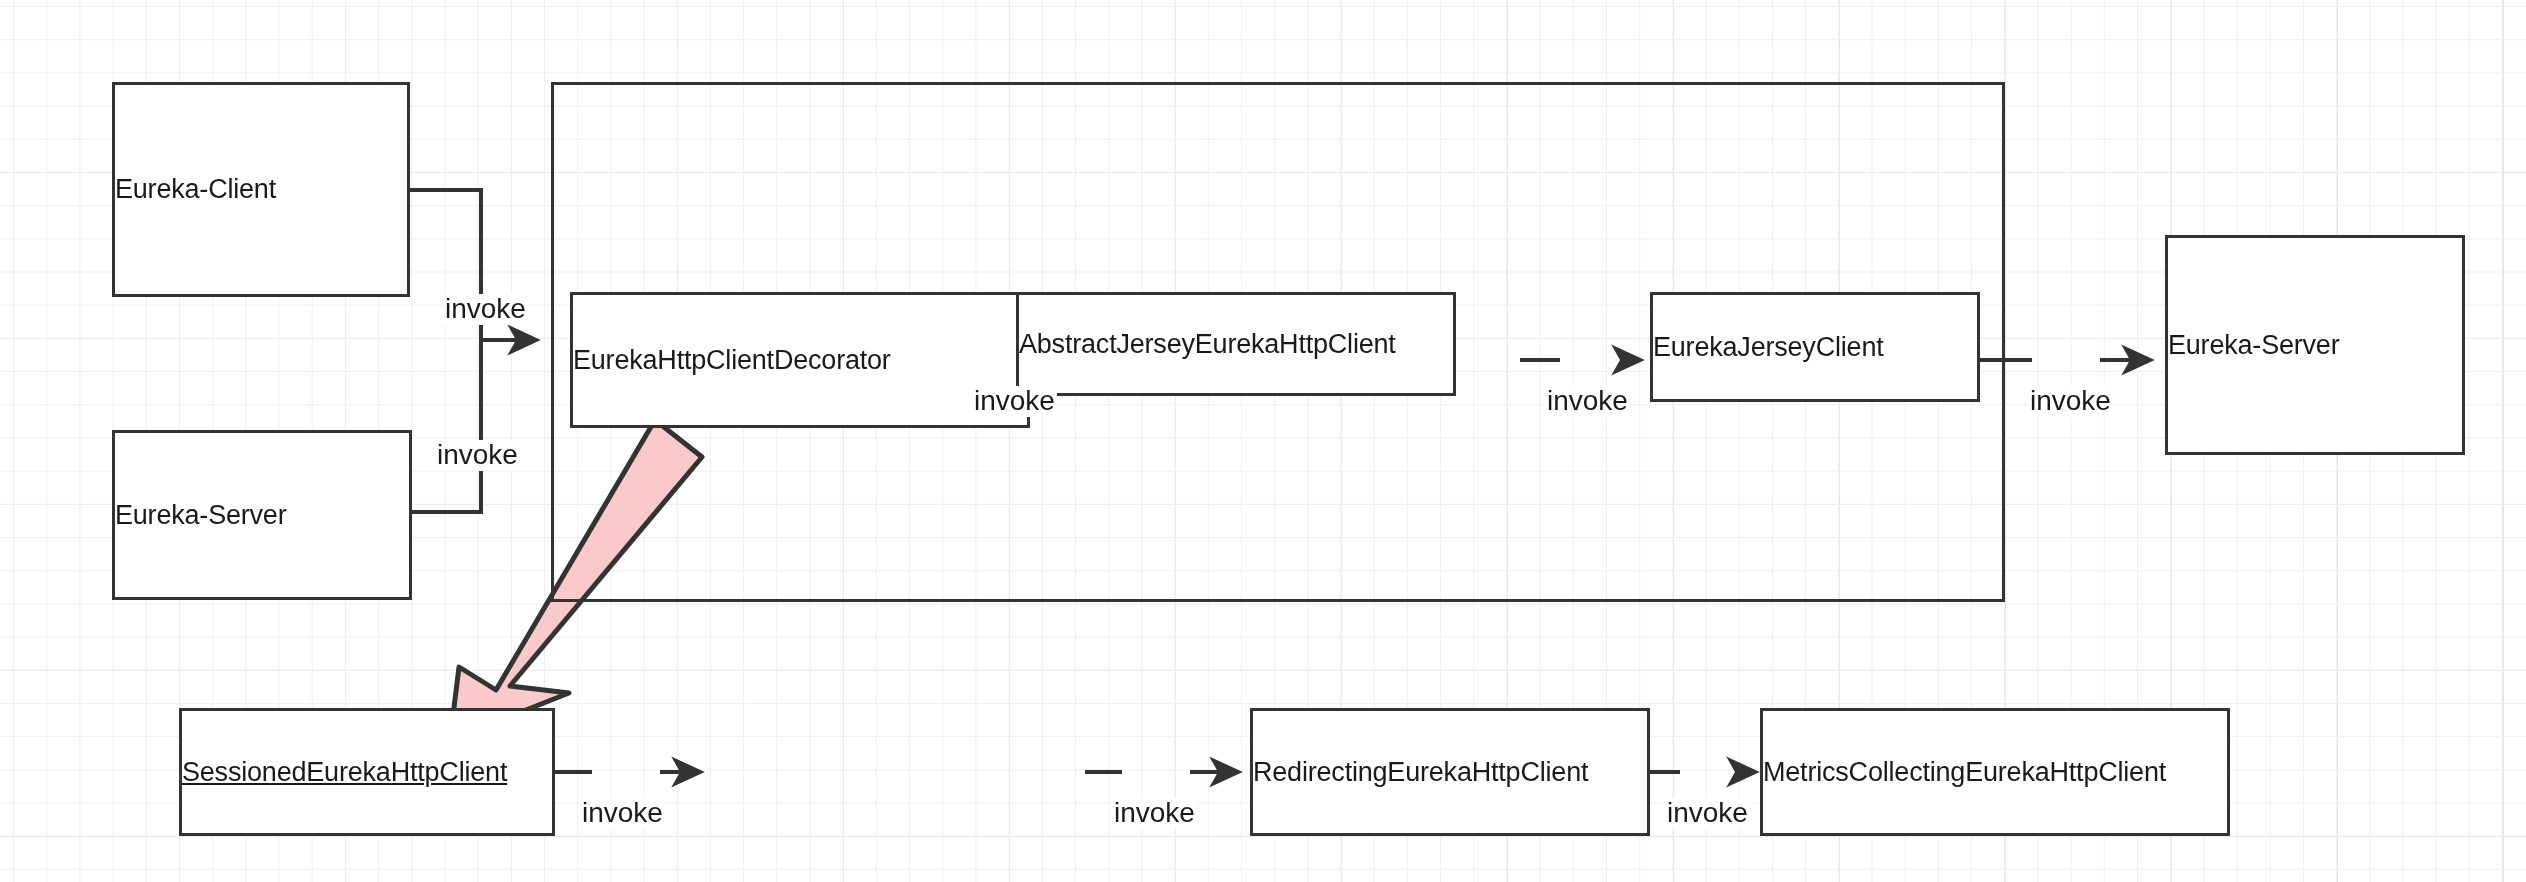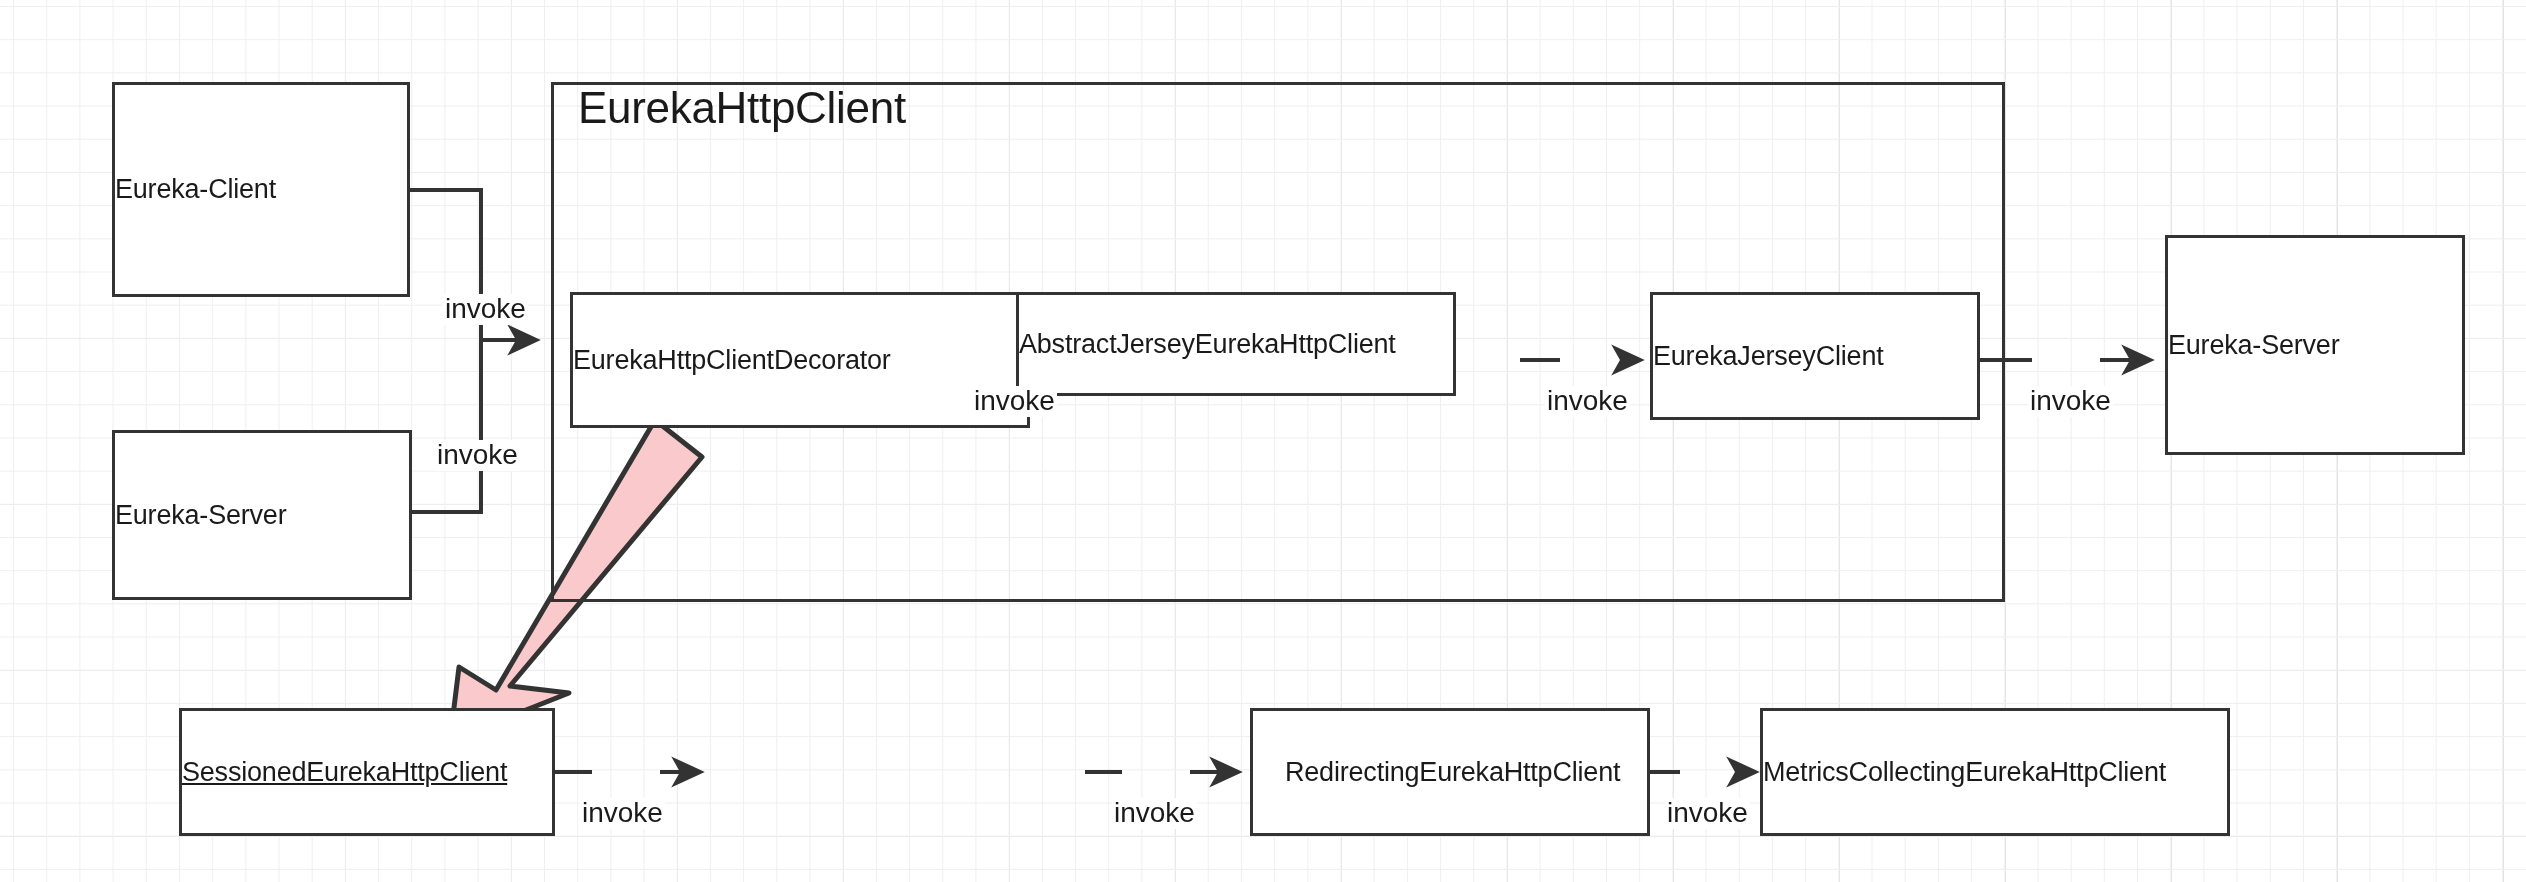--- a/index.html
+++ b/index.html
@@ -120,44 +120,43 @@
 
   <div class="node" style="left:112px; top:82px; width:298px; height:215px;">
     <span>Eureka-Client</span>
   </div>
 
   <div class="node" style="left:112px; top:430px; width:300px; height:170px;">
     <span>Eureka-Server</span>
   </div>
 
   <div class="group-box" style="left:551px; top:82px; width:1454px; height:520px;"></div>
-  <div class="group-title" style="left:578px; top:83px;">EurekaHttpClient</div>
 
   <div class="node" style="left:570px; top:292px; width:460px; height:136px;">
     <span>EurekaHttpClientDecorator</span>
   </div>
 
   <div class="node" style="left:1016px; top:292px; width:440px; height:104px;">
     <span>AbstractJerseyEurekaHttpClient</span>
   </div>
 
-  <div class="node" style="left:1650px; top:292px; width:330px; height:128px;">
+  <div class="node" style="left:1650px; top:292px; width:330px; height:110px;">
     <span>EurekaJerseyClient</span>
   </div>
 
   <div class="node" style="left:2165px; top:235px; width:300px; height:220px;">
     <span>Eureka-Server</span>
   </div>
 
   <div class="node" style="left:179px; top:708px; width:376px; height:128px;text-decoration:underline;">
     <span>SessionedEurekaHttpClient</span>
   </div>
 
 
-  <div class="node" style="left:1250px; top:708px; width:400px; height:128px;padding-left:32px;">
+  <div class="node" style="left:1250px; top:708px; width:400px; height:128px;">
     <span>RedirectingEurekaHttpClient</span>
   </div>
 
   <div class="node" style="left:1760px; top:708px; width:470px; height:128px;">
     <span>MetricsCollectingEurekaHttpClient</span>
   </div>
 
   <div class="edge-label" style="left:443px; top:254px;">invoke</div>
   <div class="edge-label" style="left:435px; top:400px;">invoke</div>
 

